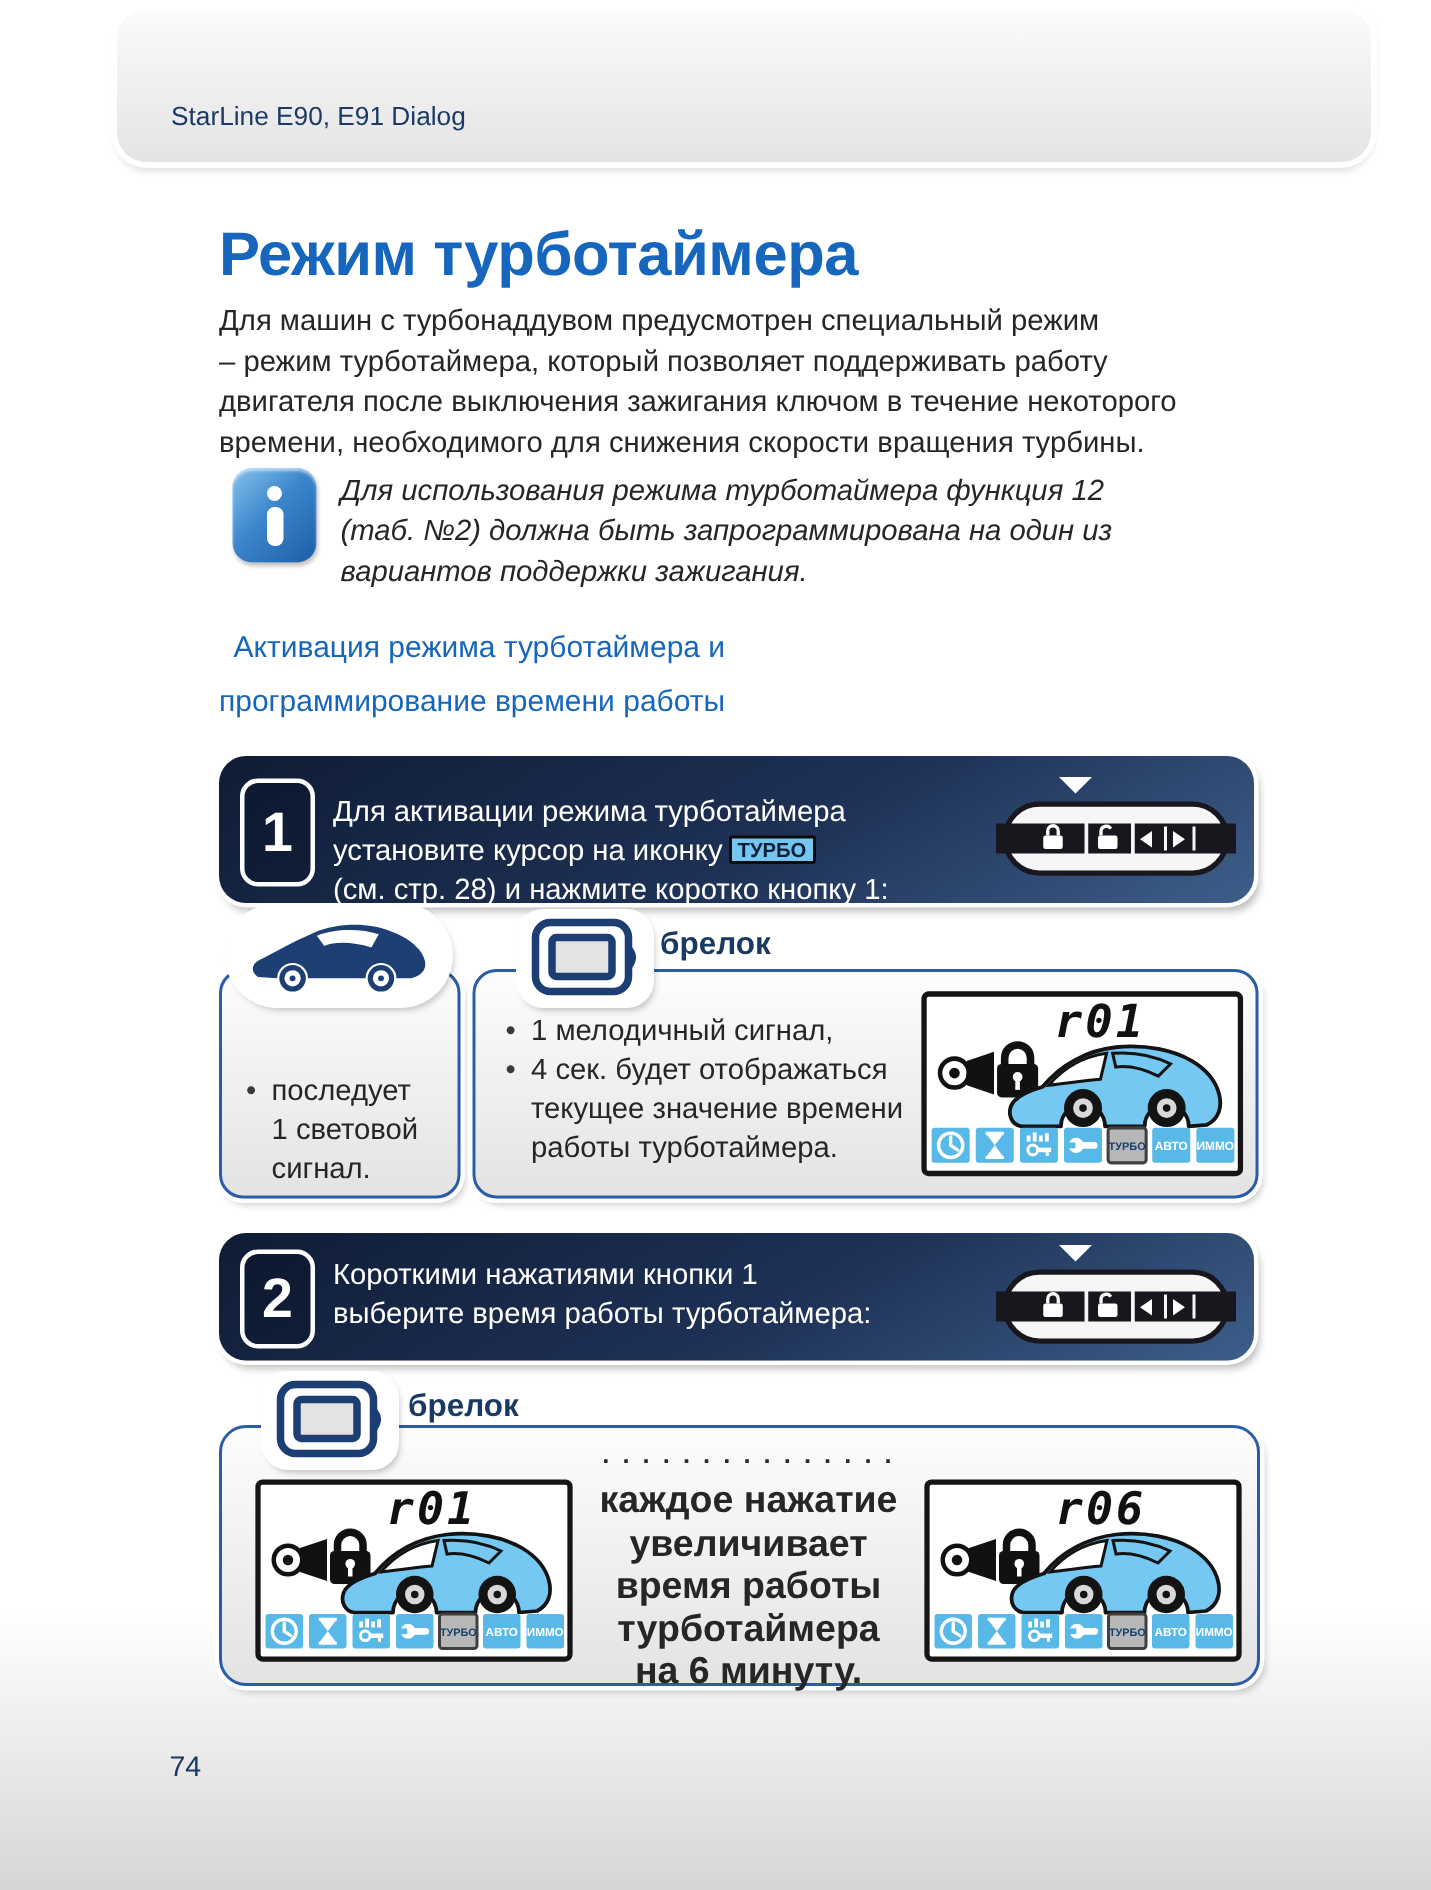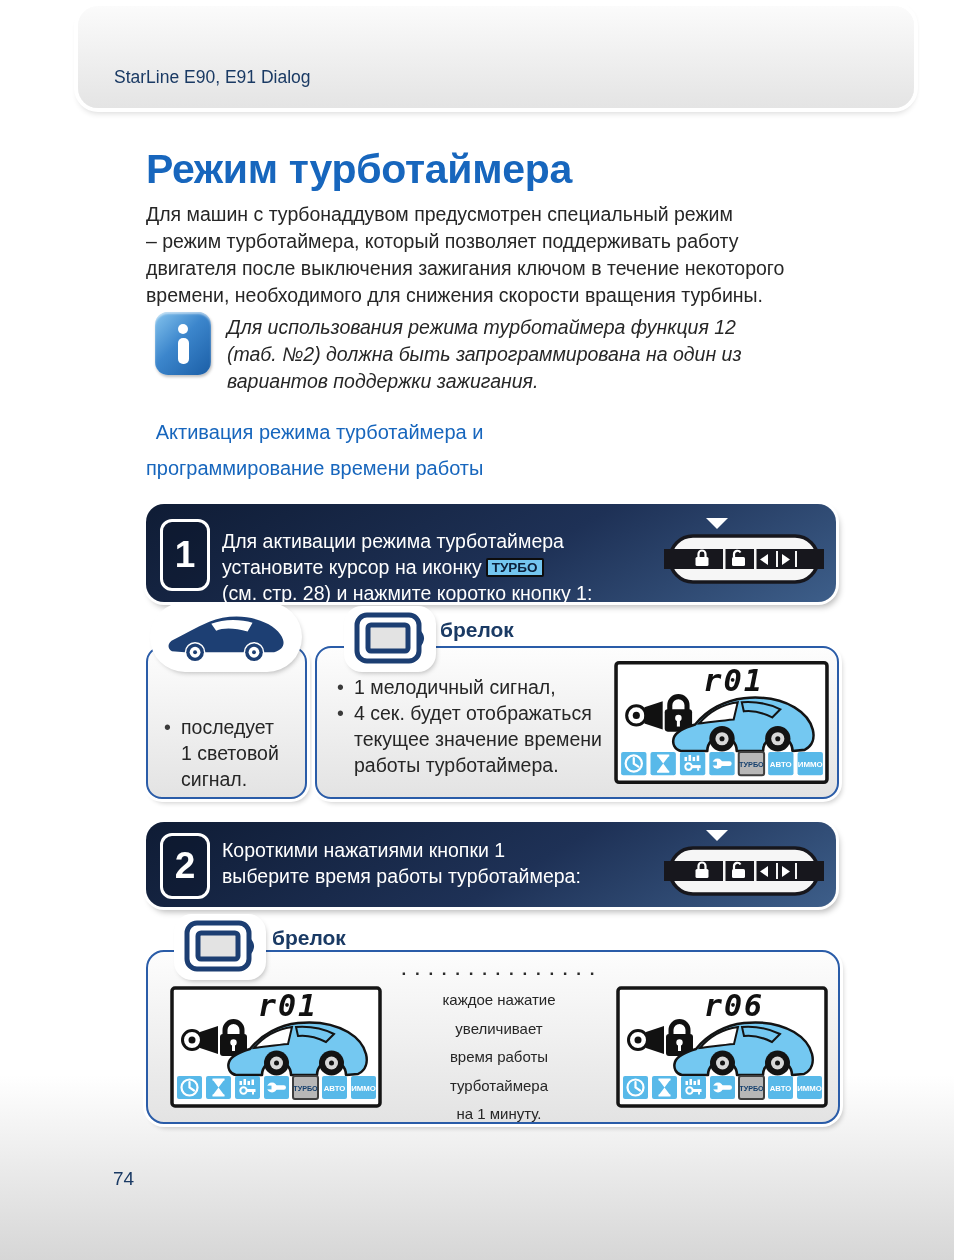--- a/index.html
+++ b/index.html
@@ -70,21 +70,21 @@
   .bullet{padding-left:17px;position:relative;}
   .bullet::before{content:"•";position:absolute;left:0;color:#3a3a3a;}
   #box-car .bullets{margin:66px 10px 0 16px;width:116px;}
   #box-fob .bullets{margin:26px 0 0 20px;width:268px;}
   .lcd{position:absolute;}
   #lcd1{right:8px;top:12px;width:215px;height:125px;}
   #lcd2{left:22px;top:34px;width:212px;height:122px;}
   #lcd3{right:10px;top:34px;width:212px;height:122px;}
   .center-col{position:absolute;left:238px;top:8px;width:226px;text-align:center;}
   .dots{font-size:17px;font-weight:bold;letter-spacing:2px;color:#2b2b2b;white-space:nowrap;}
-  .caption{margin-top:6px;font-size:15px;line-height:28.5px;color:#262626;}
+  .caption{margin-top:6px;font-size:25px;line-height:28.5px;color:#262626;font-weight:bold;}
   .page-num{position:absolute;left:113px;top:1168px;font-size:19px;color:#1a3a64;z-index:2;}
   .seg{font-family:"DejaVu Sans Mono", monospace;font-weight:bold;font-style:italic;letter-spacing:2px;}
 </style>
 </head>
 <body>
 
 <svg width="0" height="0" style="position:absolute" aria-hidden="true">
   <defs>
 
     <g id="lcd-art">
@@ -284,21 +284,21 @@
       <use href="#lcd-art"></use>
       <text class="seg" x="118" y="30" text-anchor="middle" font-size="30" fill="#111">r01</text>
     </svg>
     <div class="center-col">
       <div class="dots">. . . . . . . . . . . . . . .</div>
       <div class="caption">
         <span class="line">каждое нажатие</span>
         <span class="line">увеличивает</span>
         <span class="line">время работы</span>
         <span class="line">турботаймера</span>
-        <span class="line">на 1 минуту.</span>
+        <span class="line">на 6 минуту.</span>
       </div>
     </div>
     <svg id="lcd3" class="lcd" viewBox="0 0 212 122">
       <use href="#lcd-art"></use>
       <text class="seg" x="118" y="30" text-anchor="middle" font-size="30" fill="#111">r06</text>
     </svg>
   </div>
 
   <div class="page-num">74</div>
 

